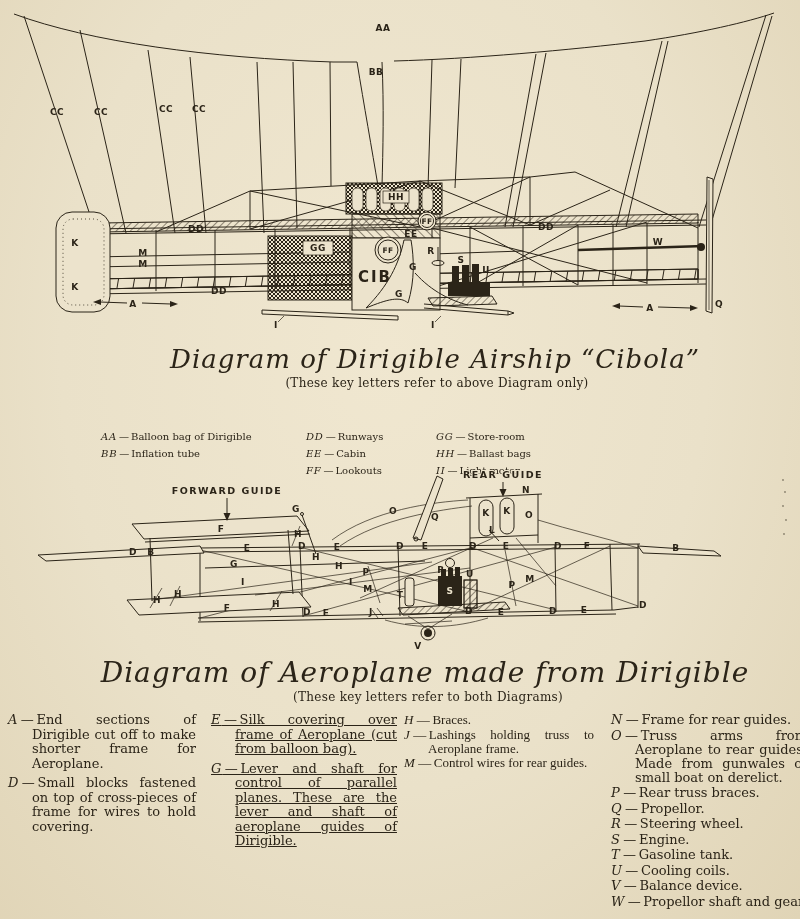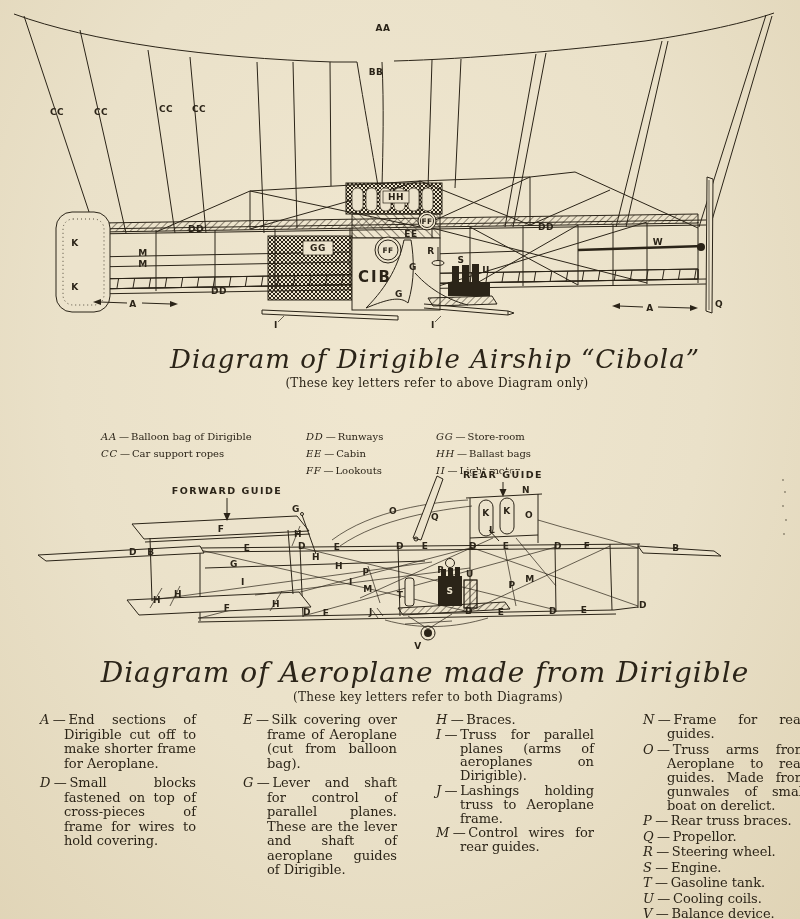--- a/index.html
+++ b/index.html
@@ -49,27 +49,27 @@
     font-size:12px;letter-spacing:.3px;white-space:nowrap;
   }
   #title1{top:344px;left:35px;font-size:26px;}
   #subtitle1{top:376px;left:37px;}
   #title2{top:656px;left:25px;font-size:28px;}
   #subtitle2{top:690px;left:28px;}
   .leg1{position:absolute;top:428px;font-size:10px;line-height:17.2px;white-space:nowrap;}
   .leg1 .entry{padding:0;text-indent:0;}
   .key{font-style:italic;letter-spacing:.8px;}
   .leg2col{position:absolute;top:713px;font-size:13px;text-align:justify;}
-  .leg2col .entry{padding-left:24px;text-indent:-24px;margin-left:32px;}
+  .leg2col .entry{padding-left:24px;text-indent:-24px;}
   #l2c1{left:8px;width:188px;line-height:14.5px;}
   #l2c1 .entry{margin-bottom:5px;}
   #l2c2{left:211px;width:186px;line-height:14.5px;}
-  #l2c2 .entry{margin-bottom:5px;}
+  #l2c2 .entry{margin-bottom:5px;text-decoration:underline;}
   #l2c3{left:404px;width:190px;line-height:13.8px;}
-  #l2c3 .entry{margin-bottom:1px;}
+  #l2c3 .entry{margin-bottom:1px;font-family:Liberation Serif, serif;}
   #l2c4{left:611px;width:196px;line-height:14px;}
   #l2c4 .entry{margin-bottom:1.5px;}
 </style>
 </head>
 <body>
 
 <div class="page">
 
   <svg id="dirigible-svg" style="top:0" width="800" height="345" viewBox="0 0 800 345">
     <defs>
@@ -255,21 +255,21 @@
         <text x="276" y="328">I</text>
         <text x="433" y="328">I</text>
       </g>
   </svg>
 
   <div id="title1" class="title">Diagram of Dirigible Airship “Cibola”</div>
   <div id="subtitle1" class="subtitle">(These key letters refer to above Diagram only)</div>
 
   <div class="leg1" style="left:101px">
       <div class="entry"><span class="key">AA</span> — Balloon bag of Dirigible</div>
-      <div class="entry"><span class="key">CC</span> — Car support ropes</div>
+      <div class="entry"><span class="key">BB</span> — Inflation tube</div>
     </div>
   <div class="leg1" style="left:306px">
       <div class="entry"><span class="key">DD</span> — Runways</div>
       <div class="entry"><span class="key">EE</span> — Cabin</div>
       <div class="entry"><span class="key">FF</span> — Lookouts</div>
     </div>
   <div class="leg1" style="left:436px">
       <div class="entry"><span class="key">GG</span> — Store-room</div>
       <div class="entry"><span class="key">HH</span> — Ballast bags</div>
       <div class="entry"><span class="key">II</span> — Light motor</div>
@@ -447,21 +447,20 @@
   <div id="l2c1" class="leg2col">
       <div class="entry"><span class="key">A</span> — End sections of Dirigible cut off to make shorter frame for Aeroplane.</div>
       <div class="entry"><span class="key">D</span> — Small blocks fastened on top of cross-pieces of frame for wires to hold covering.</div>
     </div>
   <div id="l2c2" class="leg2col">
       <div class="entry"><span class="key">E</span> — Silk covering over frame of Aeroplane (cut from balloon bag).</div>
       <div class="entry"><span class="key">G</span> — Lever and shaft for control of parallel planes. These are the lever and shaft of aeroplane guides of Dirigible.</div>
     </div>
   <div id="l2c3" class="leg2col">
       <div class="entry"><span class="key">H</span> — Braces.</div>
-      <div class="entry"><span class="key">I</span> — Truss for parallel planes (arms of aeroplanes on Dirigible).</div>
       <div class="entry"><span class="key">J</span> — Lashings holding truss to Aeroplane frame.</div>
       <div class="entry"><span class="key">M</span> — Control wires for rear guides.</div>
     </div>
   <div id="l2c4" class="leg2col">
       <div class="entry"><span class="key">N</span> — Frame for rear guides.</div>
       <div class="entry"><span class="key">O</span> — Truss arms from Aeroplane to rear guides. Made from gunwales of small boat on derelict.</div>
       <div class="entry"><span class="key">P</span> — Rear truss braces.</div>
       <div class="entry"><span class="key">Q</span> — Propellor.</div>
       <div class="entry"><span class="key">R</span> — Steering wheel.</div>
       <div class="entry"><span class="key">S</span> — Engine.</div>

